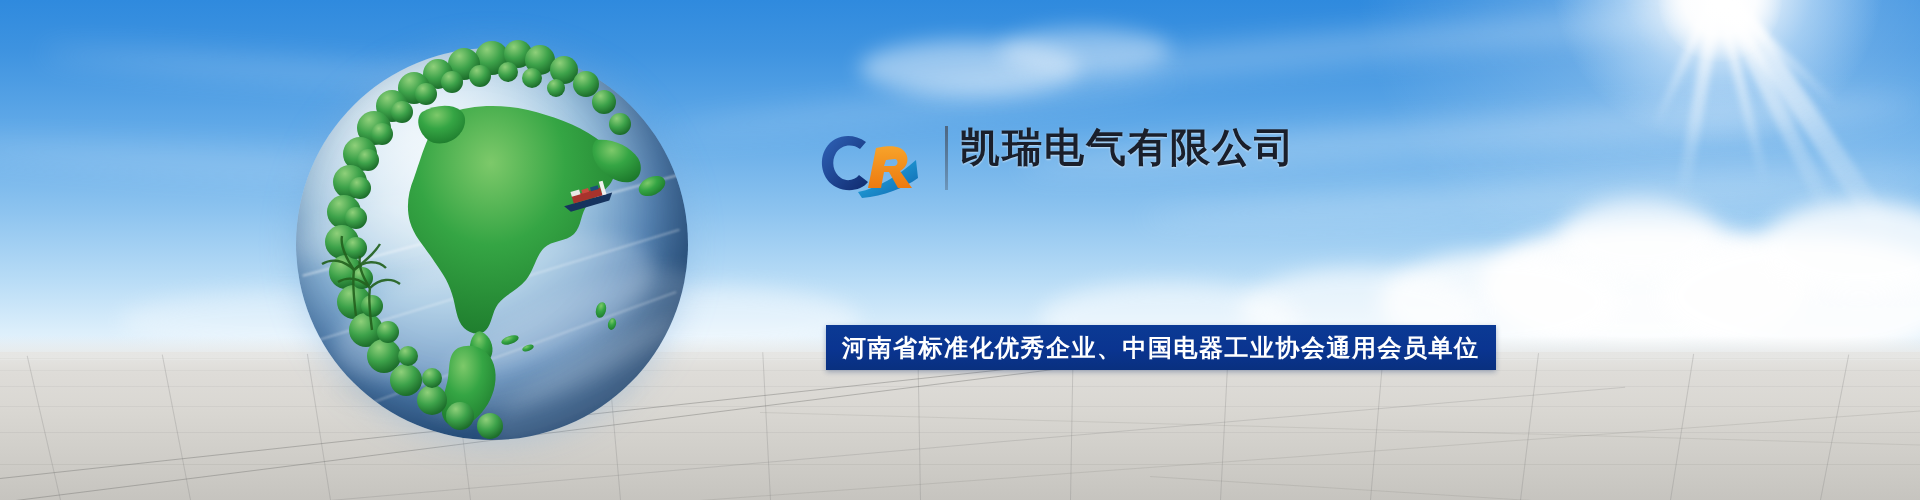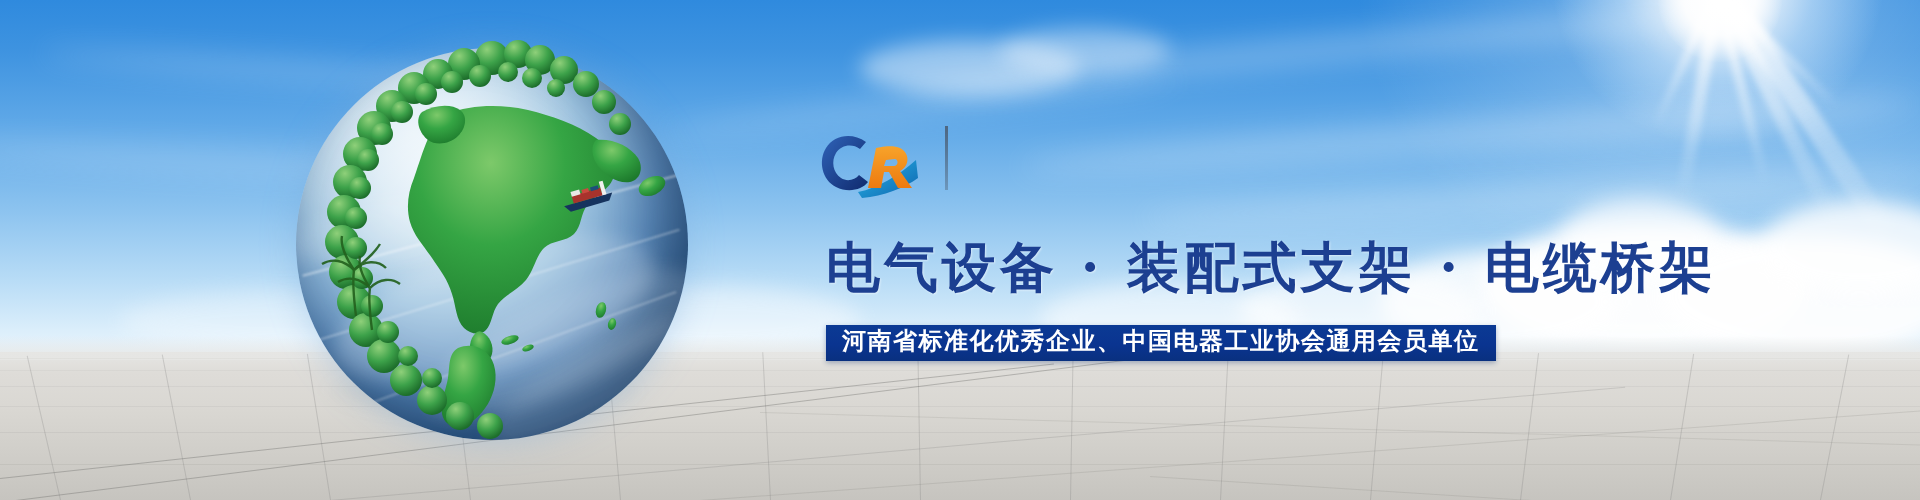--- a/index.html
+++ b/index.html
@@ -113,23 +113,23 @@
     font-family:"Liberation Sans",sans-serif; white-space:nowrap;
     text-shadow:0 1px 1px rgba(255,255,255,.5);
   }
   .headline {
     position:absolute; left:826px; top:232px;
     font-size:54px; font-weight:700; color:#1c3f91; letter-spacing:4px;
     font-family:"DejaVu Serif","Liberation Serif",serif; white-space:nowrap;
     text-shadow:1px 1px 2px rgba(255,255,255,.5);
   }
   .tagline-bar {
-    position:absolute; left:826px; top:325px; height:36px;
+    position:absolute; left:826px; top:325px; height:45px;
     background:linear-gradient(to bottom, #0b3a94 0%, #0a3490 55%, #09307f 100%);
-    display:flex; align-items:flex-start; padding:0 16px;
+    display:flex; align-items:center; padding:0 16px;
     box-shadow:0 2px 5px rgba(10,40,100,.32);
   }
   .tagline-text {
     font-size:24px; font-weight:700; color:#ffffff; letter-spacing:1.5px;
     font-family:"DejaVu Sans","Liberation Sans",sans-serif; white-space:nowrap;
   }
 </style>
 </head>
 <body>
 
@@ -347,19 +347,19 @@
 
       <path d="M40,70 C60,66 80,54 98,38 L100,56 C86,66 66,74 44,76 Z" fill="url(#cyanSwoosh)"></path>
 
       <path d="M50,66 L58,26 C58,26 74,22 82,26 C92,31 92,44 82,49
                L94,66 L80,66 L71,50 L66,50 L63,66 Z
                M68,38 L66,44 L76,44 C80,44 81,38 77,37 Z" fill="url(#orangeR)"></path>
     </svg>
   </div>
   <div class="logo-divider"></div>
 
-  <div class="headline">电气设备 · 装配式支架 · 电缆桥架</div>
+  <div class="company-cn">凯瑞电气有限公司</div>
 
   <div class="tagline-bar">
     <span class="tagline-text">河南省标准化优秀企业、中国电器工业协会通用会员单位</span>
   </div>
 
 </div>
 
 </body></html>

